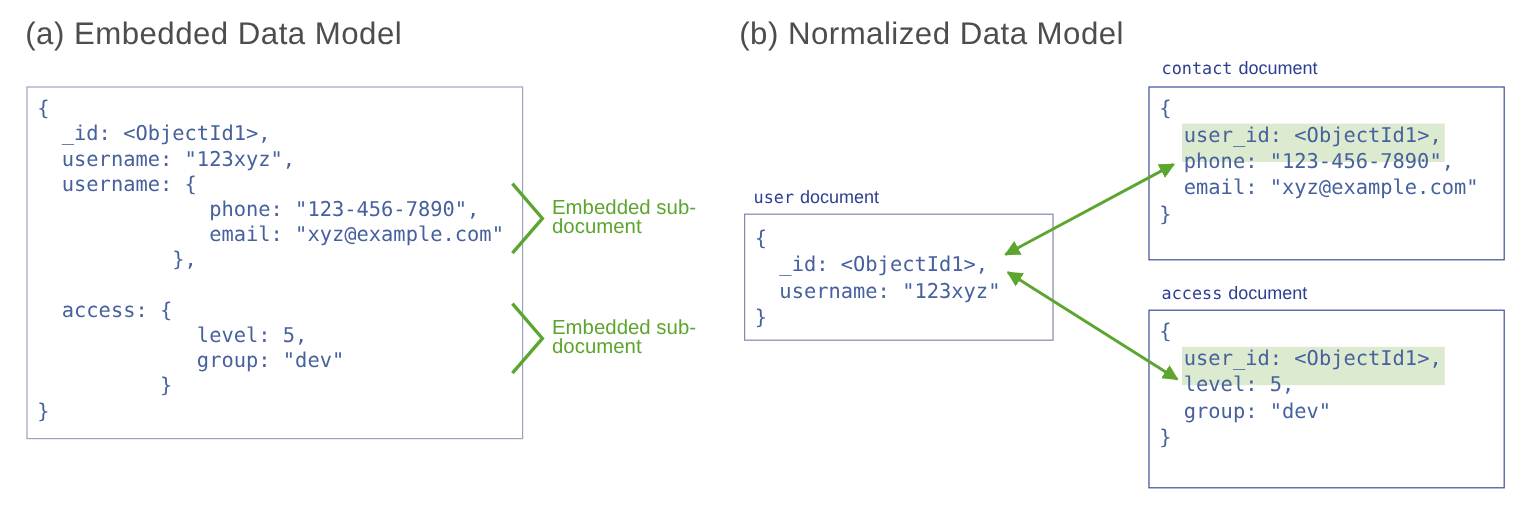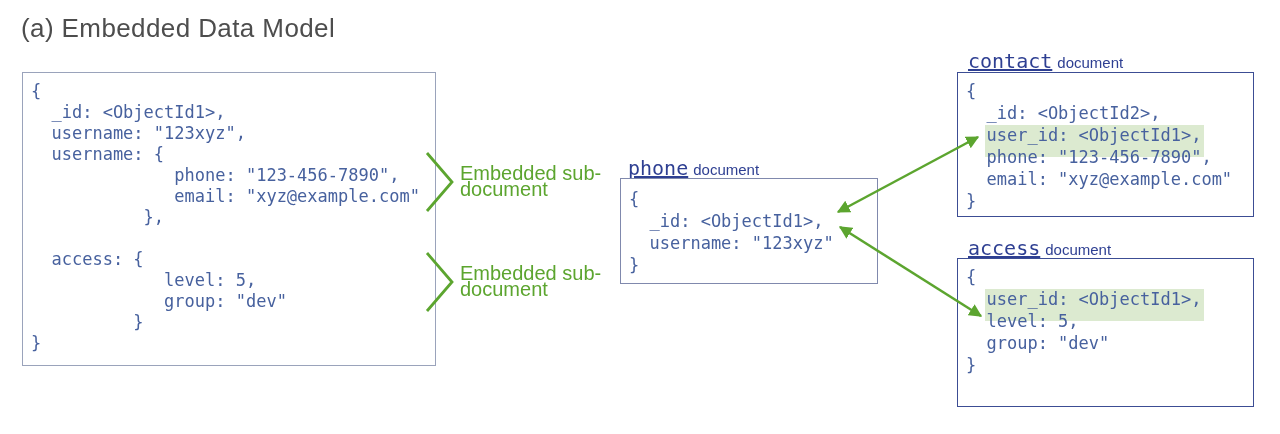--- a/index.html
+++ b/index.html
@@ -22,28 +22,28 @@
          padding:8px 0 0 8px; line-height:21px;}
   .box-user{left:620px; top:178px; width:258px; height:106px; border:1px solid var(--border-user);
          padding:9px 0 0 8px; line-height:22px;}
   .box-contact{left:957px; top:72px; width:297px; height:145px; border:1px solid var(--border-b);
          padding:7px 0 0 8px; line-height:22px;}
   .box-access{left:957px; top:258px; width:297px; height:149px; border:1px solid var(--border-b);
          padding:7px 0 0 8px; line-height:22px;}
   .hl{background:var(--hl); padding:0 3px 12px 1px; margin-left:-1px;}
 
   .doc-label{position:absolute; color:var(--label); white-space:nowrap;}
-  .lbl-mono{font-family:"DejaVu Sans Mono", monospace; font-size:20px;text-decoration:underline;}
+  .lbl-mono{font-family:"DejaVu Sans Mono", monospace; font-size:14px;}
   .lbl-sans{font-family:"Liberation Sans", sans-serif; font-size:15px; margin-left:5px;}
   .label-user{left:628px; top:156px;}
   .label-contact{left:968px; top:49px;}
   .label-access{left:968px; top:236px;text-align:center;}
 
   .annot{position:absolute; color:var(--green); font-family:"Liberation Sans", sans-serif;
-         font-size:20px; line-height:16px;}
+         font-size:17px; line-height:16px;}
   .annot-1{left:460px; top:165px;}
   .annot-2{left:460px; top:265px;}
 
   .overlay{position:absolute; left:0; top:0; width:1280px; height:434px; pointer-events:none;}
   .chev{fill:none; stroke:var(--green); stroke-width:2.8; stroke-linejoin:miter;}
   .arrow{stroke:var(--green); stroke-width:2.5;}
   .mk{fill:var(--green);}
 </style>
 </head>
 <body>
@@ -70,37 +70,37 @@
 
   <div class="annot annot-1">
     <div>Embedded sub-</div>
     <div>document</div>
   </div>
   <div class="annot annot-2">
     <div>Embedded sub-</div>
     <div>document</div>
   </div>
 
+  <div class="title title-b">(b) Normalized Data Model</div>
 
   <div class="doc-label label-user">
-    <span class="lbl-mono">phone</span><span class="lbl-sans">document</span>
+    <span class="lbl-mono">user</span><span class="lbl-sans">document</span>
   </div>
   <div class="doc-box box-user">
     <div class="cl">{</div>
     <div class="cl">  _id: &lt;ObjectId1&gt;,</div>
     <div class="cl">  username: "123xyz"</div>
     <div class="cl">}</div>
   </div>
 
   <div class="doc-label label-contact">
     <span class="lbl-mono">contact</span><span class="lbl-sans">document</span>
   </div>
   <div class="doc-box box-contact">
     <div class="cl">{</div>
-    <div class="cl">  _id: &lt;ObjectId2&gt;,</div>
     <div class="cl"><span>  </span><span class="hl">user_id: &lt;ObjectId1&gt;,</span></div>
     <div class="cl">  phone: "123-456-7890",</div>
     <div class="cl">  email: "xyz@example.com"</div>
     <div class="cl">}</div>
   </div>
 
   <div class="doc-label label-access">
     <span class="lbl-mono">access</span><span class="lbl-sans">document</span>
   </div>
   <div class="doc-box box-access">

